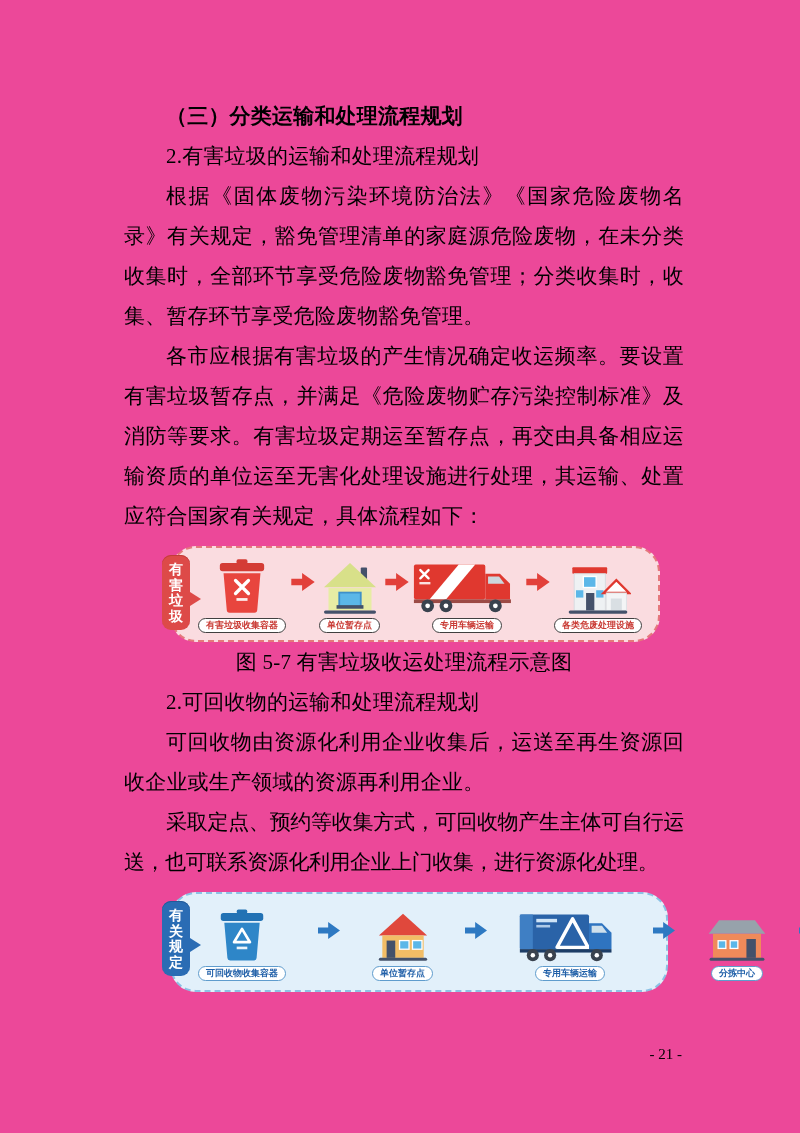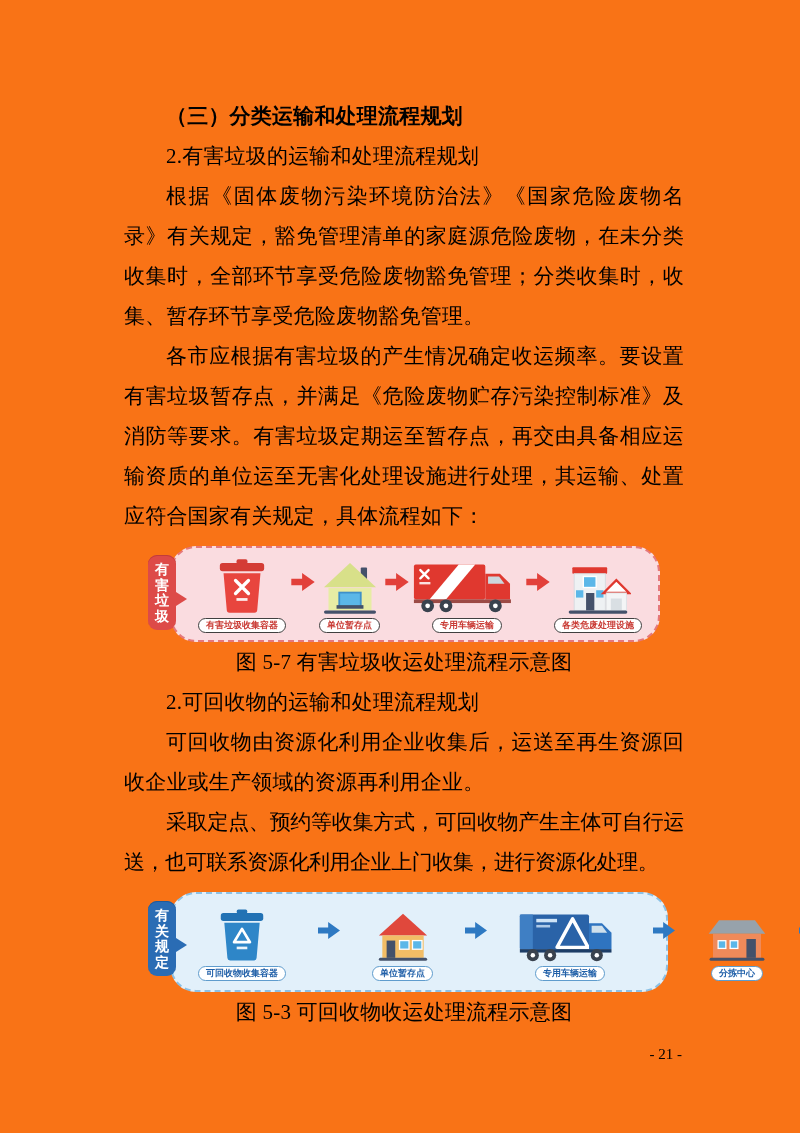--- a/index.html
+++ b/index.html
@@ -1,20 +1,20 @@
 <!DOCTYPE html>
 <html><head>
 <meta charset="utf-8">
 <style>
   html,body { margin:0; padding:0; background:#888; }
   .page {
     position:relative;
     width:800px; height:1133px;
     margin:0 auto;
-    background:#f97316;
+    background:#ec4899;
     font-family:"Liberation Serif","DejaVu Serif",serif;
     color:#000;
     overflow:hidden;
   }
   .content {
     position:absolute; left:124px; top:96px; width:560px;
   }
   .content p, .content h3 {
     margin:0;
     font-size:21px;
@@ -42,21 +42,21 @@
     background:#fadce0;
     border:2px dashed #e5787c;
   }
   .flow-blue .flow-box {
     width:452px; height:84px;
     background:#e2f0fa;
     border:2px dashed #8cc1e5;
     gap:32px;
   }
   .pill {
-    position:absolute; left:0; top:9px; z-index:2;
+    position:absolute; left:14px; top:9px; z-index:2;
     width:28px; padding:7px 0 6px;
     border-radius:9px;
     color:#fff; font-weight:bold; font-size:14px;
     font-family:"Liberation Sans","DejaVu Sans",sans-serif;
     display:flex; justify-content:center;
   }
   .pill-red  { background:#dd4a48; box-shadow:0 1px 0 #c23c3a inset; }
   .pill-blue { background:#2a6cb4; box-shadow:0 1px 0 #225a98 inset; }
   .pill .vtxt { display:block; width:15px; word-break:break-all; line-height:15.5px; text-align:center; }
   .pill::after {
@@ -315,17 +315,16 @@
               <rect x="42" y="40" width="9" height="9" fill="#5bb7e8" stroke="#fff" stroke-width="1.5"></rect>
               <rect x="6" y="56" width="52" height="3.5" rx="1.75" fill="#647d4f"></rect>
             </svg>
           </span>
           <span class="tag tag-blue">各类再生资源处理设施</span>
         </div>
 
       </div>
     </div>
 
-    <p class="caption">图 5-3 可回收物收运处理流程示意图</p>
   </div>
 
   <div class="page-number">- 21 -</div>
 </div>
 
 </body></html>

